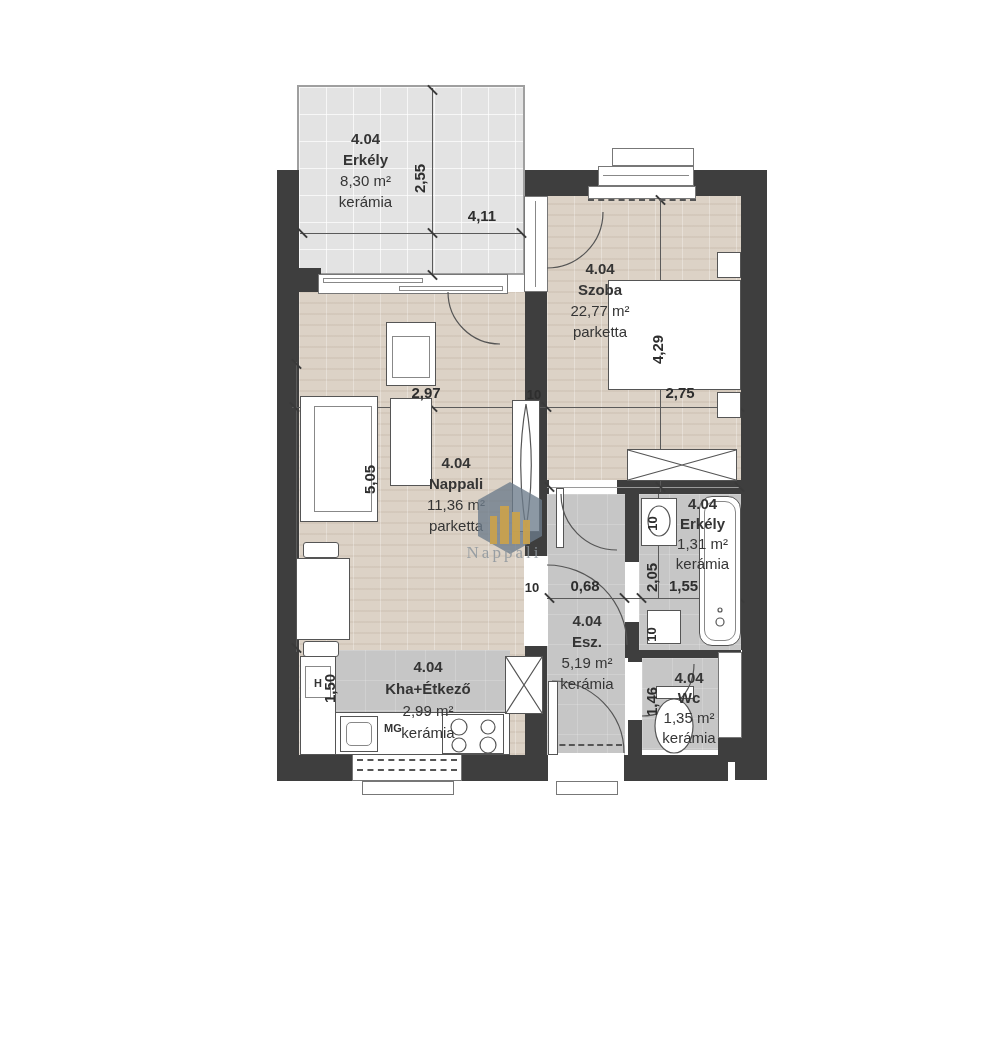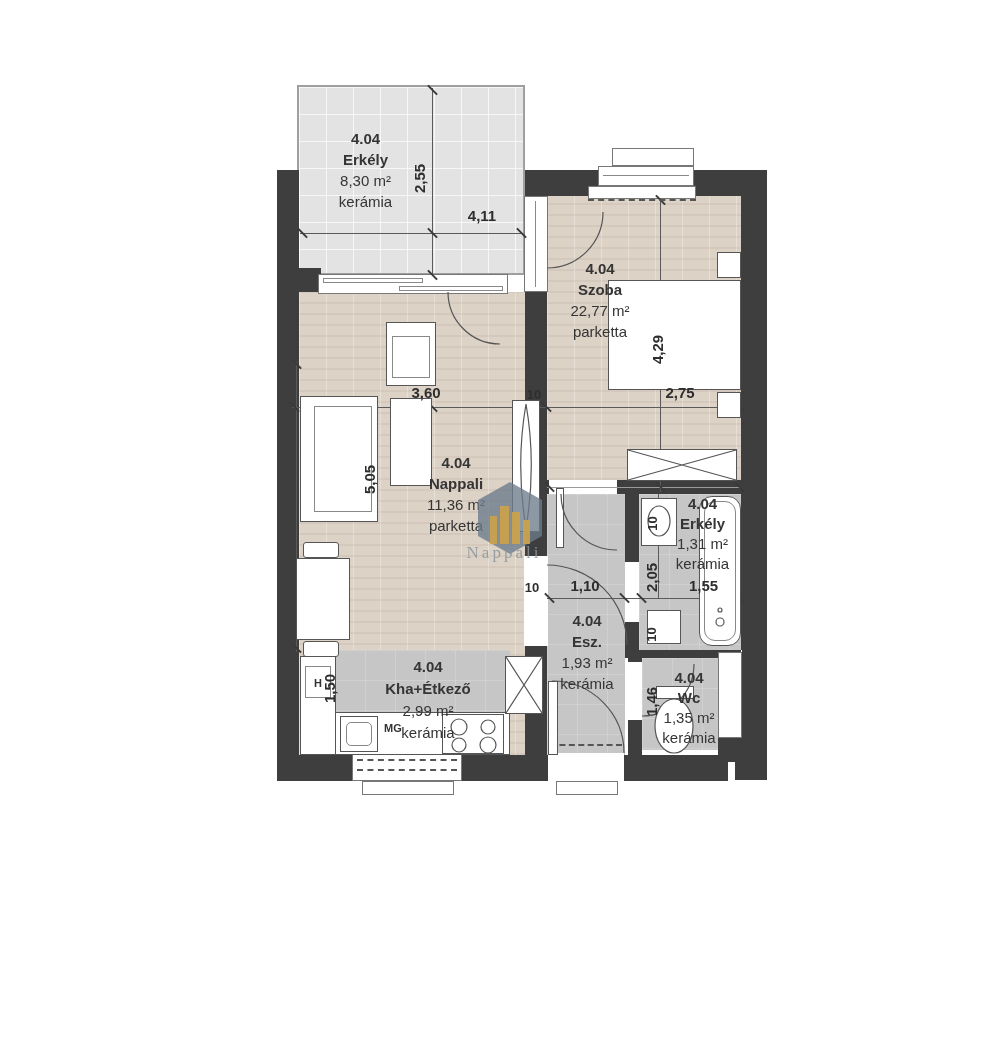--- a/index.html
+++ b/index.html
@@ -154,29 +154,29 @@
   <div class="tick" style="left:733px;top:486px"></div>
   <div class="tick" style="left:543px;top:597px"></div>
   <div class="tick" style="left:618px;top:597px"></div>
   <div class="tick" style="left:635px;top:597px"></div>
   <div class="tick" style="left:733px;top:597px"></div>
   <div class="tick" style="left:290px;top:363px"></div>
   <div class="tick" style="left:290px;top:647px"></div>
 
   <div class="dim vert" style="left:394px;top:170px;width:50px">2,55</div>
   <div class="dim" style="left:452px;top:207px;width:60px">4,11</div>
-  <div class="dim" style="left:396px;top:384px;width:60px">3,60</div>
+  <div class="dim" style="left:396px;top:384px;width:60px">2,97</div>
   <div class="dim sm" style="left:522px;top:387px;width:24px">10</div>
   <div class="dim" style="left:650px;top:384px;width:60px">2,75</div>
   <div class="dim vert" style="left:632px;top:341px;width:50px">4,29</div>
   <div class="dim vert" style="left:344px;top:471px;width:50px">5,05</div>
-  <div class="dim" style="left:560px;top:577px;width:50px">1,10</div>
+  <div class="dim" style="left:560px;top:577px;width:50px">0,68</div>
   <div class="dim sm" style="left:520px;top:580px;width:24px">10</div>
   <div class="dim vert" style="left:626px;top:569px;width:50px">2,05</div>
-  <div class="dim" style="left:676px;top:577px;width:55px">1,55</div>
+  <div class="dim" style="left:656px;top:577px;width:55px">1,55</div>
   <div class="dim vert sm" style="left:639px;top:516px;width:26px">10</div>
   <div class="dim vert sm" style="left:638px;top:627px;width:26px">10</div>
   <div class="dim vert" style="left:304px;top:680px;width:50px">1,50</div>
   <div class="dim vert" style="left:626px;top:693px;width:50px">1,46</div>
 
   <div class="applbl" style="left:384px;top:722px">MG</div>
 
   <div class="room-label" style="left:308px;top:128px;width:115px">
     <div class="b">4.04</div>
     <div class="b">Erkély</div>
@@ -197,21 +197,21 @@
   </div>
   <div class="room-label" style="left:655px;top:494px;width:95px;line-height:20px">
     <div class="b">4.04</div>
     <div class="b">Erkély</div>
     <div>1,31 m²</div>
     <div>kerámia</div>
   </div>
   <div class="room-label" style="left:546px;top:610px;width:82px">
     <div class="b">4.04</div>
     <div class="b">Esz.</div>
-    <div>1,93 m²</div>
+    <div>5,19 m²</div>
     <div>kerámia</div>
   </div>
   <div class="room-label" style="left:358px;top:656px;width:140px;line-height:22px">
     <div class="b">4.04</div>
     <div class="b">Kha+Étkező</div>
     <div>2,99 m²</div>
     <div>kerámia</div>
   </div>
   <div class="room-label" style="left:643px;top:668px;width:92px;line-height:20px">
     <div class="b">4.04</div>

